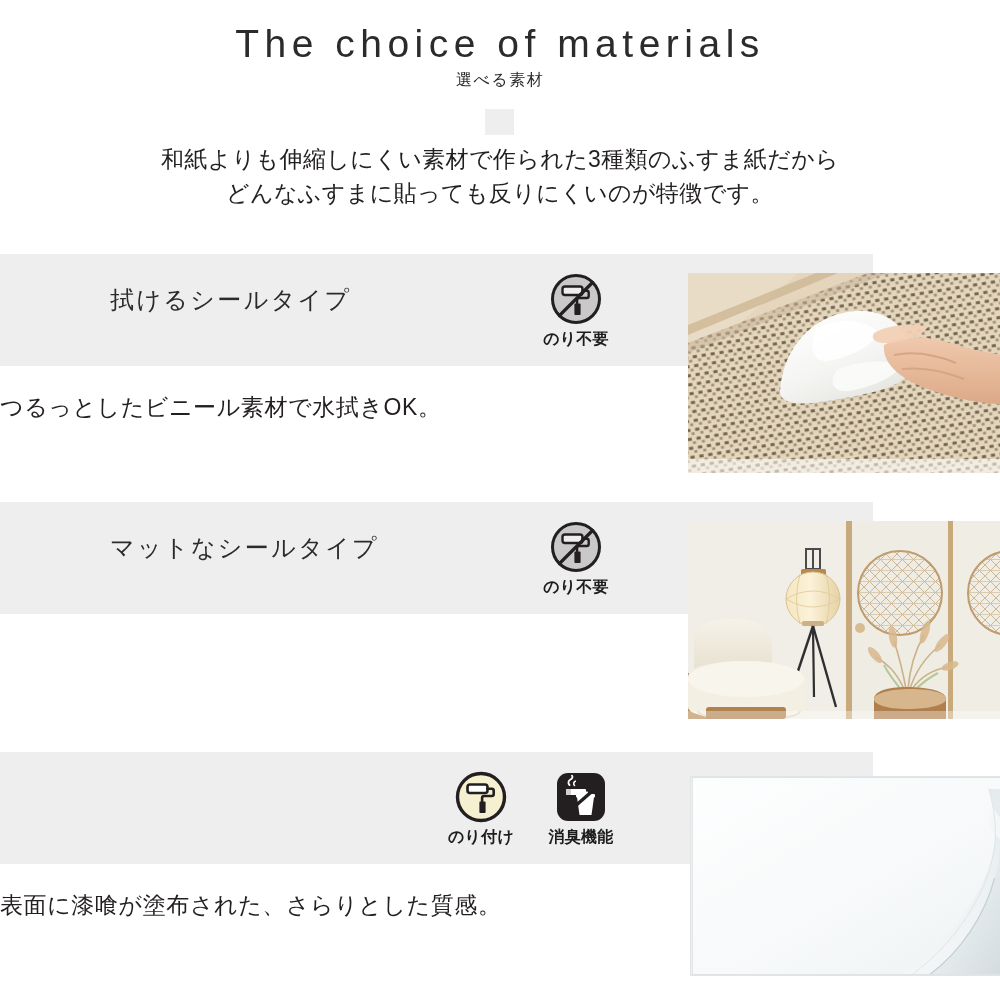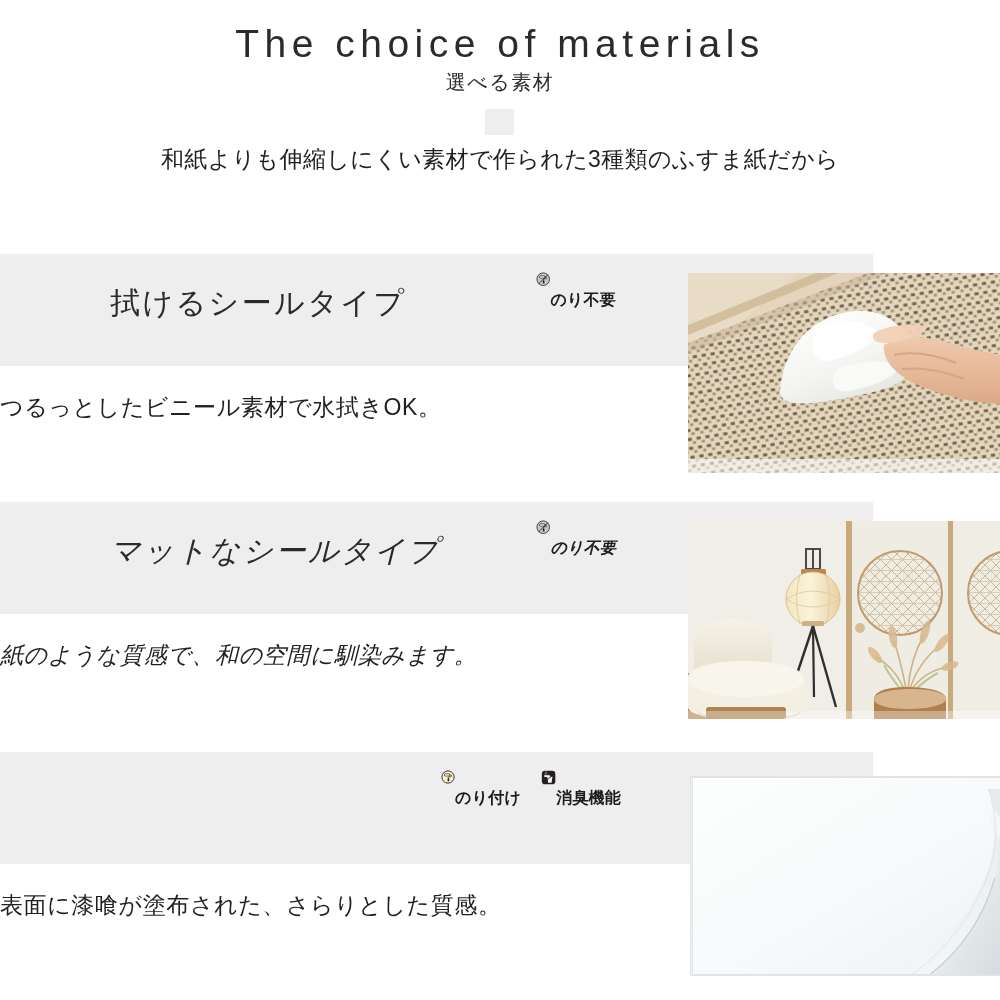--- a/index.html
+++ b/index.html
@@ -42,21 +42,21 @@
     letter-spacing: 5.5px;
     color: #2b2b2b;
     line-height: 1;
     white-space: nowrap;
   }
   .sub-title {
     position: absolute;
     left: 0;
     top: 72px;
     width: 1000px;
-    font-size: 20px;
+    font-size: 16px;
     font-weight: 400;
     letter-spacing: 1.5px;
     color: #2b2b2b;
     line-height: 1;
   }
   .divider-square {
     position: absolute;
     left: 485px;
     top: 109px;
     width: 29px;
@@ -77,38 +77,38 @@
   .lead-text span { display: block; }
 
   
   .section {
     position: absolute;
     left: 0;
     width: 1000px;
     height: 250px;
   }
   .section-1 { top: 250px; }
-  .section-2 { top: 498px; font-style: italic; }
+  .section-2 { top: 498px; }
   .section-3 { top: 748px; }
 
   .band {
     position: absolute;
     left: 0;
     top: 4px;
     width: 873px;
     height: 112px;
     background: #efeeee;
   }
   .band-3 { width: 873px; }
 
   .section-heading {
     position: absolute;
     left: 110px;
     top: 38px;
-    font-size: 30px;
+    font-size: 24px;
     font-weight: 500;
     letter-spacing: 2.4px;
     color: #2b2b2b;
     line-height: 1;
     white-space: nowrap;
   }
 
   .section-desc {
     position: absolute;
     left: 0;
@@ -130,21 +130,21 @@
     gap: 16px;
     align-items: flex-start;
   }
   .badge-group-1 { left: 536px; }
   .badge-group-2 { left: 536px; }
   .badge-group-3 { left: 441px; gap: 20px; }
 
   .badge {
     width: 80px;
     display: flex;
-    flex-direction: row;
+    flex-direction: column;
     align-items: center;
   }
   .badge-glyph {
     width: 54px;
     height: 54px;
     position: relative;
   }
   .badge-label {
     margin-top: 3px;
     font-size: 16px;
@@ -174,20 +174,21 @@
 
   <div class="header">
     <div class="main-title">The choice of materials</div>
 
     <div class="sub-title">選べる素材</div>
 
     <div class="divider-square"></div>
 
     <div class="lead-text">
       <span>和紙よりも伸縮しにくい素材で作られた3種類のふすま紙だから</span>
+      <span>どんなふすまに貼っても反りにくいのが特徴です。</span>
     </div>
   </div>
 
   <div class="section section-1">
     <div class="band"></div>
 
     <div class="section-heading">拭けるシールタイプ</div>
 
     <div class="badge-group badge-group-1">
       <div class="badge">
@@ -263,21 +264,20 @@
             <rect x="13.5" y="14.5" width="20" height="8.5" rx="2.5" fill="#efeeee" stroke="#231f20" stroke-width="2.4"></rect>
             <path d="M33.5 18.8 h4.2 a2 2 0 0 1 2 2 v3.2 a2 2 0 0 1 -2 2 h-7.6 a2 2 0 0 0 -2 2 v3.4" fill="none" stroke="#231f20" stroke-width="2.4" stroke-linecap="round" stroke-linejoin="round"></path>
             <rect x="25.4" y="31.4" width="6.2" height="11.6" rx="1" fill="#231f20"></rect>
             <line x1="10.5" y1="43.5" x2="43.5" y2="10.5" stroke="#231f20" stroke-width="3.2" stroke-linecap="round"></line>
           </svg>
         </div>
         <div class="badge-label">のり不要</div>
       </div>
     </div>
 
-    <div class="section-desc">紙のような質感で、和の空間に馴染みます。</div>
 
     <div class="photo photo-2">
       <svg viewBox="0 0 340 198" xmlns="http://www.w3.org/2000/svg">
         <defs>
           <linearGradient id="wallG" x1="0" y1="0" x2="0" y2="1">
             <stop offset="0" stop-color="#f2efe9"></stop>
             <stop offset="1" stop-color="#e6e1d8"></stop>
           </linearGradient>
           <linearGradient id="lampG" x1="0" y1="0" x2="1" y2="0">
             <stop offset="0" stop-color="#f5e6bf"></stop>

